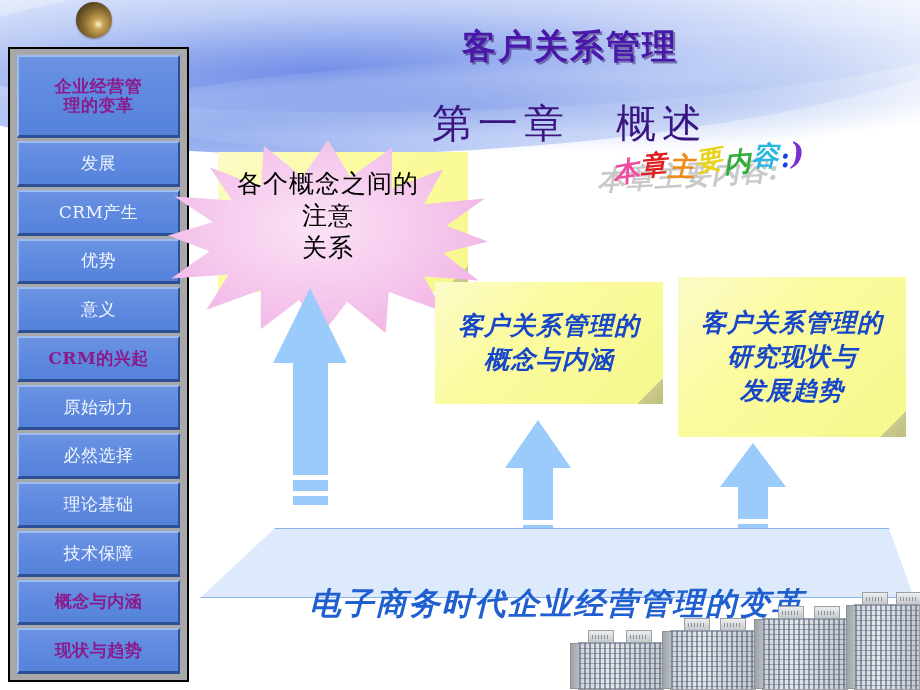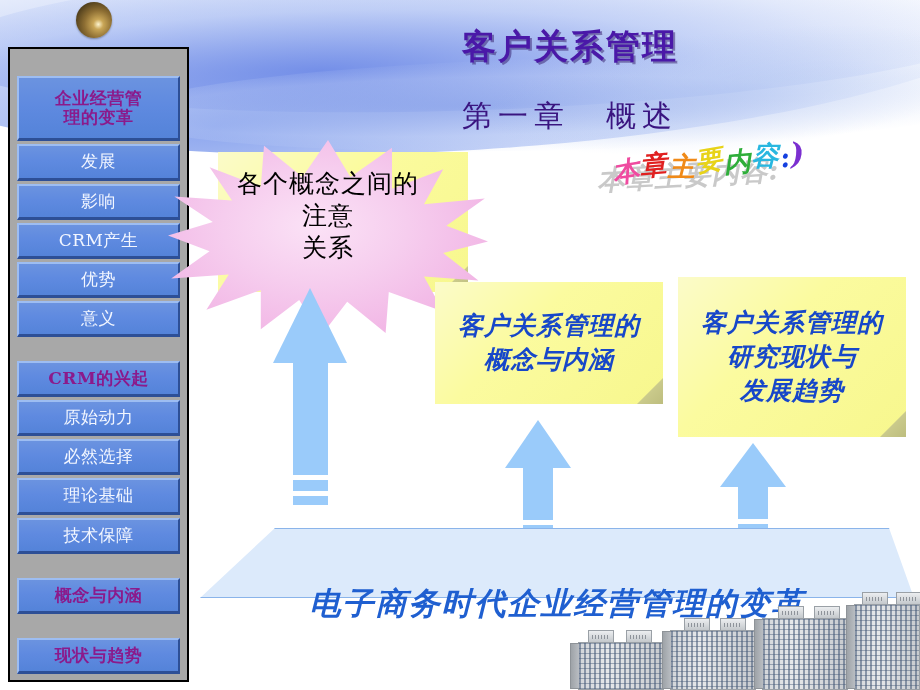--- a/index.html
+++ b/index.html
@@ -55,34 +55,34 @@
     position:relative;flex:1 1 auto;min-height:0;
     background:linear-gradient(180deg,#6b93e0 0%,#5f8ae0 45%,#5483d9 100%);
     border-top:2px solid #9dbdf2;border-left:2px solid #9dbdf2;
     border-right:2px solid #2d4f96;border-bottom:3px solid #2d4f96;
     box-sizing:border-box;
     display:flex;align-items:center;justify-content:center;text-align:center;
     color:#f2f6ff;font-size:17px;line-height:1.12;letter-spacing:.5px;
     font-family:"DejaVu Serif","Liberation Serif",serif;
   }
   .nav-item.tall{flex:1.85 1 auto;}
-  .nav-item.hl{color:#8b1a8b;font-weight:bold;margin-top:21px;}
+  .nav-item.hl{color:#8b1a8b;font-weight:bold;}
   .nav-item .lbl{display:block;padding:0 4px;}
 
   
   .title{
     position:absolute;left:360px;top:24px;width:420px;text-align:center;
     font-family:"DejaVu Serif","Liberation Serif",serif;
     font-weight:bold;font-size:34px;color:#4a18a8;letter-spacing:2px;
     text-shadow:2px 2px 0 rgba(40,10,90,.45);
   }
   .subtitle{
     position:absolute;left:360px;top:96px;width:420px;text-align:center;
     font-family:"DejaVu Serif","Liberation Serif",serif;
-    font-size:30px;color:#3a1580;letter-spacing:6px;
+    font-size:40px;color:#3a1580;letter-spacing:6px;
   }
 
   
   .hand{
     position:absolute;left:612px;top:152px;
     font-family:"DejaVu Serif","Liberation Serif",serif;
     font-size:27px;font-style:italic;font-weight:bold;
     white-space:nowrap;transform:rotate(-5deg);transform-origin:left center;
     letter-spacing:1px;
   }
@@ -212,23 +212,20 @@
         <div class="nav-item hl tall">
           <span class="lbl">
             <div>企业经营管</div>
             <div>理的变革</div>
           </span>
         </div>
         <div class="nav-item">
           <span class="lbl">发展</span>
         </div>
         <div class="nav-item">
-          <span class="lbl">影响</span>
-        </div>
-        <div class="nav-item">
           <span class="lbl">CRM产生</span>
         </div>
         <div class="nav-item">
           <span class="lbl">优势</span>
         </div>
         <div class="nav-item">
           <span class="lbl">意义</span>
         </div>
         <div class="nav-item hl">
           <span class="lbl">CRM的兴起</span>

